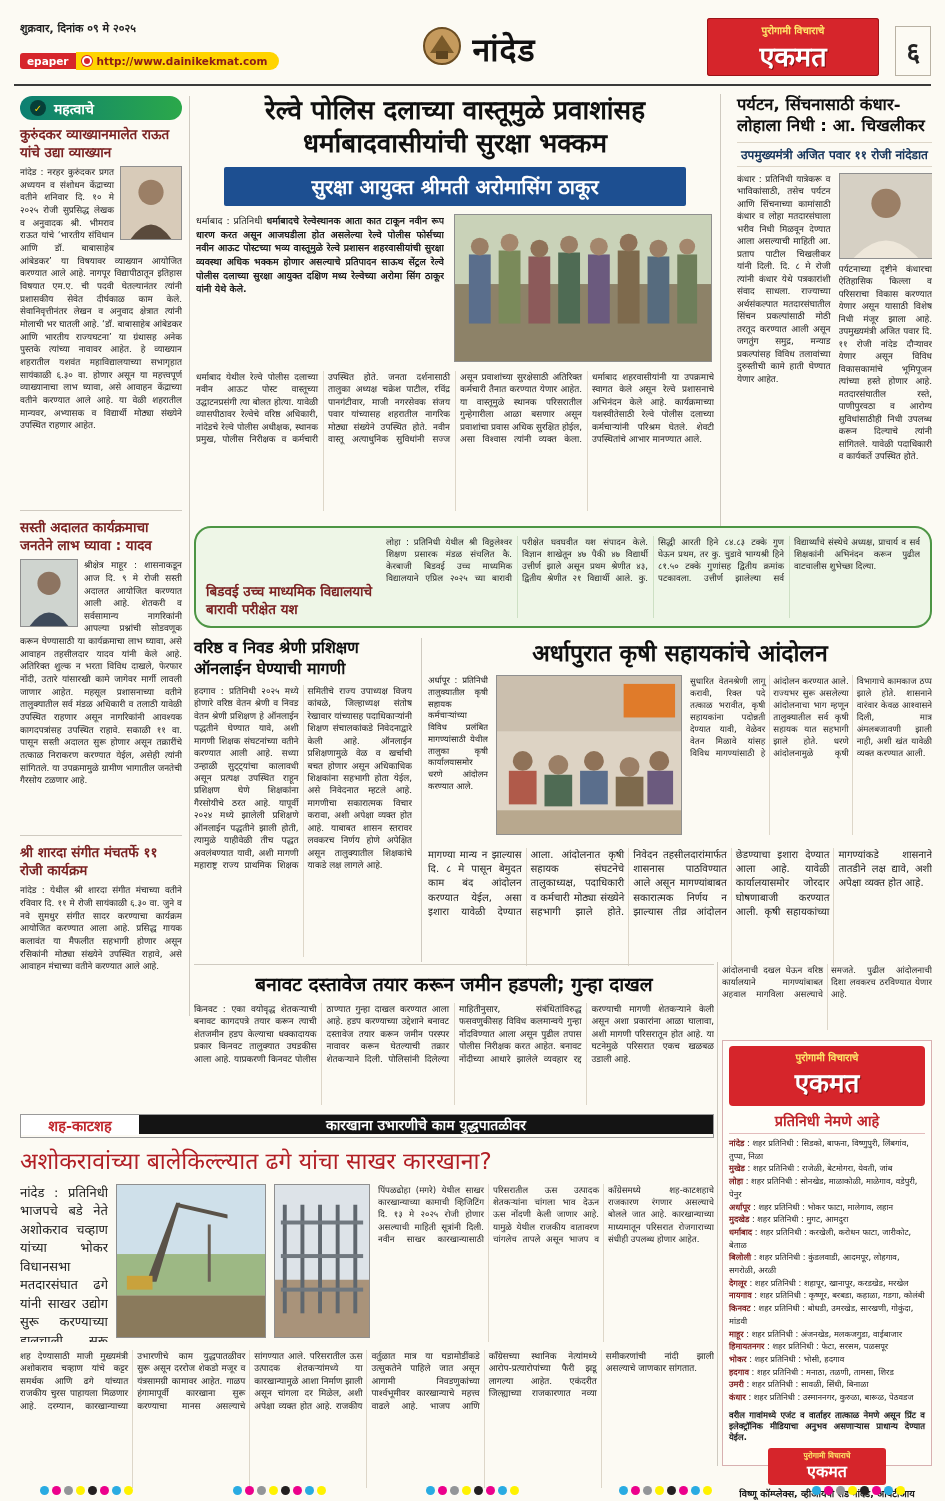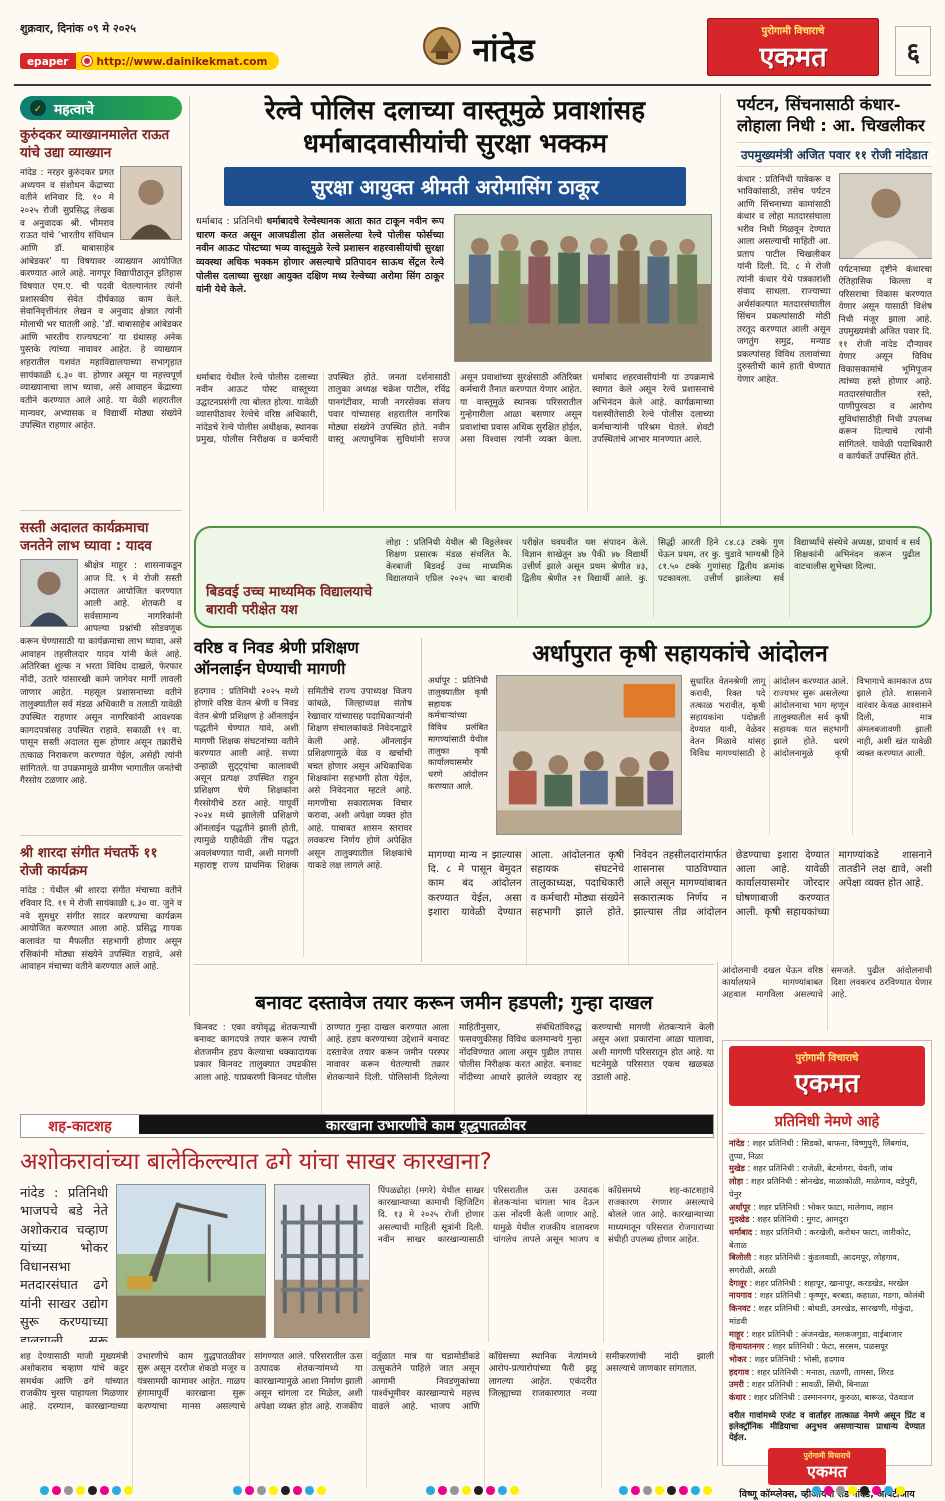--- a/index.html
+++ b/index.html
@@ -81,21 +81,21 @@
   .ag-c1{width:60px;height:160px;overflow:hidden;font-size:8.4px;line-height:1.4;text-align:justify;color:#222}
   .ph-protest{width:186px;height:160px;flex:none}
   .ag-cr{flex:1;column-count:3;column-gap:8px;column-rule:1px solid #ddd6c8;height:160px;overflow:hidden;
          font-size:8.6px;line-height:1.4;text-align:justify;color:#222}
   .ag-bottom{margin-top:13px;column-count:5;column-gap:9px;column-rule:1px solid #ddd6c8;height:118px;overflow:hidden;
              font-size:10px;line-height:1.42;text-align:justify;color:#222}
   .s-agit-cont{position:absolute;left:722px;top:964px;width:210px;height:66px;column-count:2;column-gap:8px;
                column-rule:1px solid #ddd6c8;overflow:hidden;font-size:8.6px;line-height:1.4;text-align:justify;color:#222}
 
   
-  .s-fraud{position:absolute;left:194px;top:964px;width:520px;height:146px;border-top:1px solid #cfcac0;padding-top:24px}
+  .s-fraud{position:absolute;left:194px;top:964px;width:520px;height:146px;border-top:1px solid #cfcac0;padding-top:6px}
   .fr-h{font-size:19px;font-weight:bold;text-align:center;color:#101010;margin-bottom:6px}
   .fr-body{column-count:4;column-gap:10px;column-rule:1px solid #ddd6c8;height:102px;overflow:hidden;
            font-size:8.8px;line-height:1.42;text-align:justify;color:#222}
   .vline{position:absolute;left:717px;top:962px;height:504px;border-left:1px solid #cfcac0}
 
   
   .s-sugar{position:absolute;left:20px;top:1114px;width:694px}
   .kickrow{display:flex;align-items:flex-start;height:24px;border:1px solid #9a9a9a;margin-bottom:6px}
   .kick{width:118px;display:flex;align-items:center;justify-content:center;color:#c0262c;font-weight:bold;
         font-size:14.5px;background:#fff}

